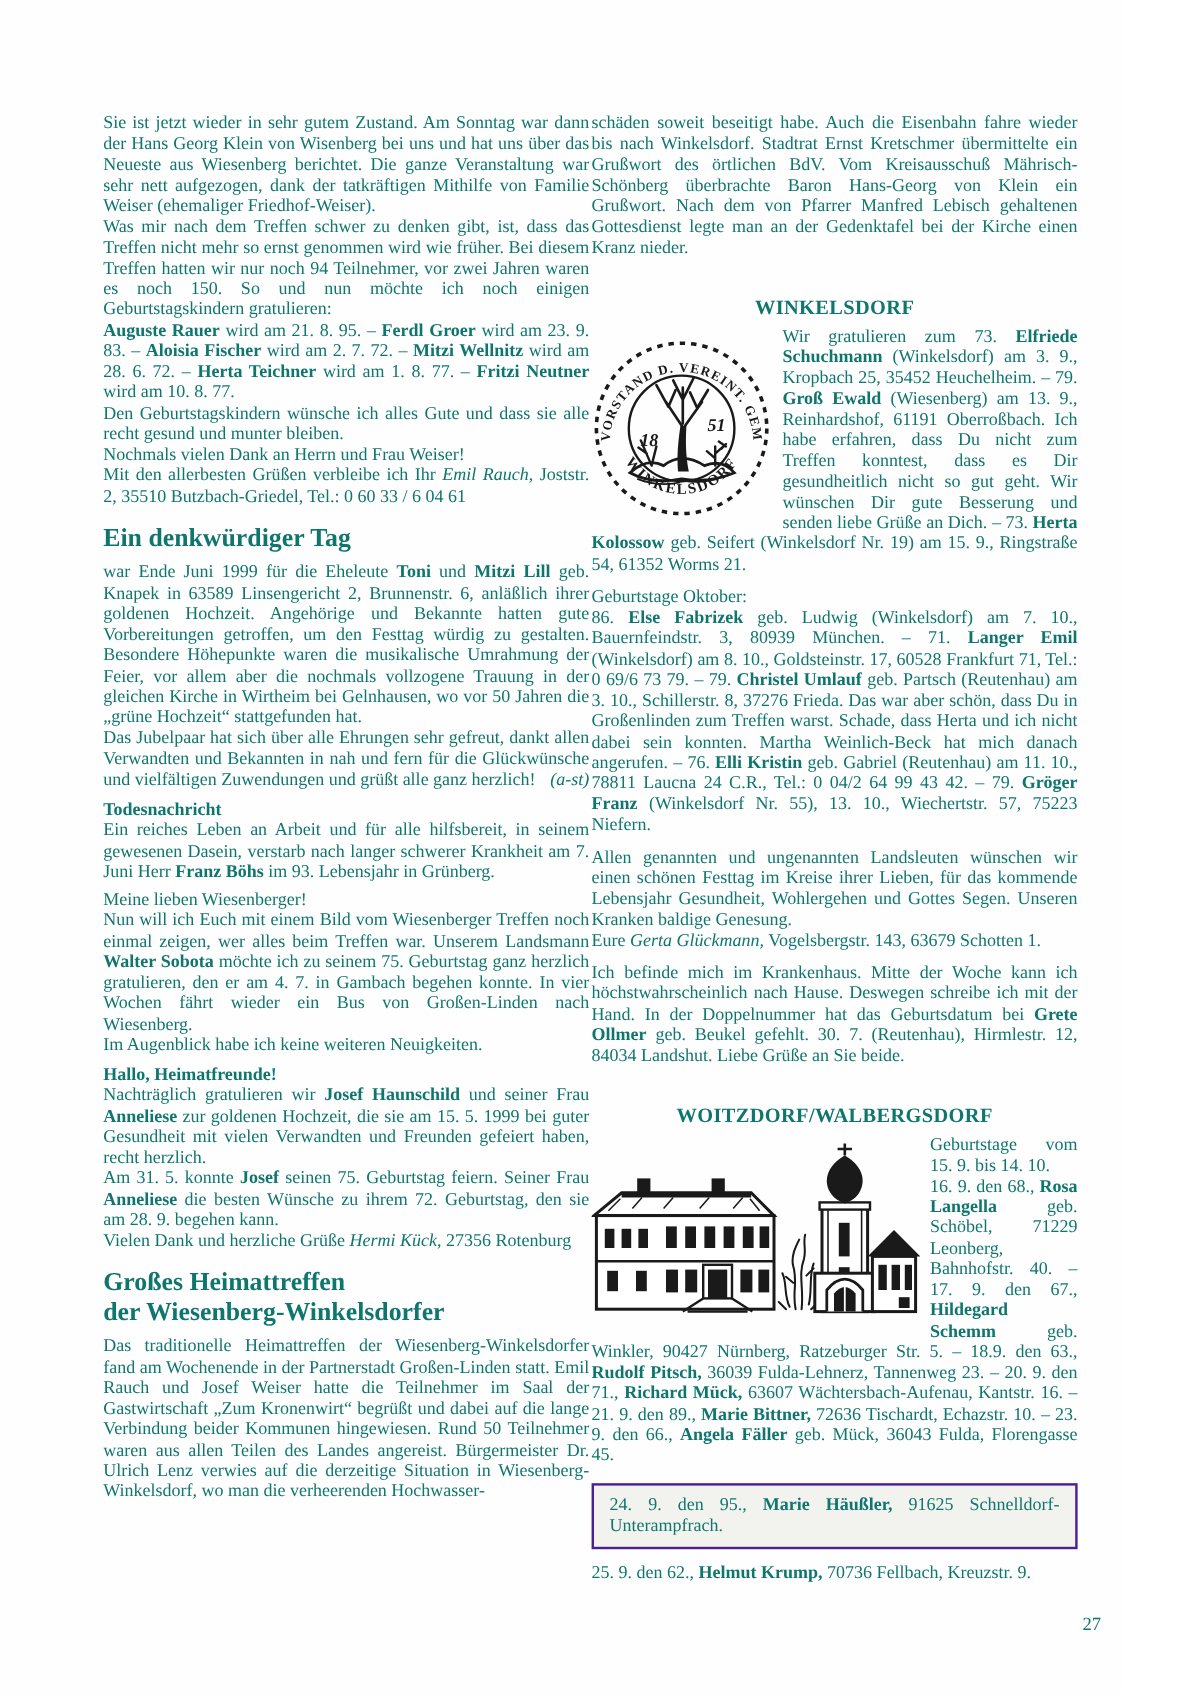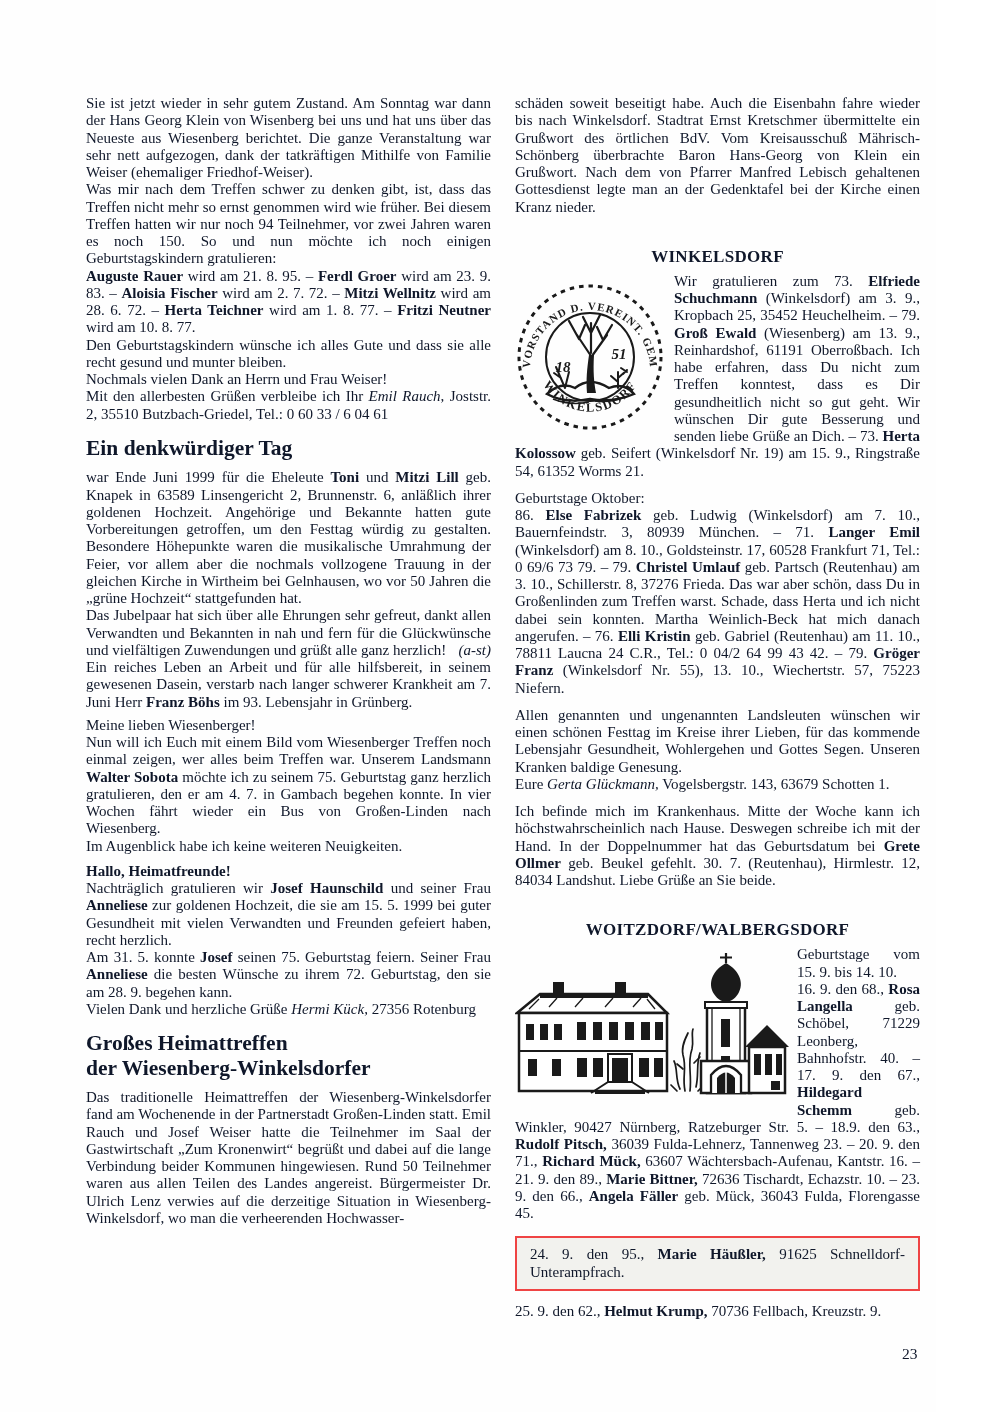--- a/index.html
+++ b/index.html
@@ -1,46 +1,46 @@
 <!DOCTYPE html>
 <html><head>
 <meta charset="utf-8">
 <style>
   html,body{margin:0;padding:0;background:#ffffff;}
   .page{
     position:relative;width:936px;height:1412px;background:#fefefe;
-    font-family:"Liberation Serif","DejaVu Serif",serif;color:#0f172a;
+    font-family:"Liberation Serif","DejaVu Serif",serif;color:#0f766e;
     overflow:hidden;
   }
   .col{
     position:absolute;top:95px;width:405px;
     font-size:15px;line-height:17.25px;text-align:justify;
   }
   .col-left{left:86px;}
-  .col-right{left:515px;}
+  .col-right{left:493px;}
   p{margin:0;}
   .b{font-weight:bold;}
   .i{font-style:italic;}
   .gap-s{margin-top:6px;}
   .gap-m{margin-top:10px;}
   .subhead{font-weight:bold;margin-top:8px;text-align:left;}
   .h-center{
     font-weight:bold;font-size:21.5px;line-height:24.5px;
     margin:13px 0 9px;
   }
   .r-head{
     font-weight:bold;text-align:center;font-size:17px;line-height:20px;
     margin:31px 0 6px;letter-spacing:.3px;
   }
   .byline-right{text-align:right;font-style:italic;margin-top:-17.25px;}
   figure{margin:0;}
   .seal{float:left;width:150px;height:162px;margin:3px 9px 2px 0;}
   .church{float:left;width:274px;height:150px;margin:5px 8px 2px 0;}
   .note-box{
-    border:2px solid #ef4444;background:#f2f2ee;
+    border:2px solid #4c1d95;background:#f2f2ee;
     padding:8px 13px;margin:14px 0 12px;
   }
   .pagenum{position:absolute;top:1345px;left:902px;font-size:15.5px;}
   svg{display:block;width:100%;height:100%;}
 </style>
 </head>
 <body>
 
 <div class="page">
 
@@ -51,20 +51,21 @@
     <p>Den Geburtstagskindern wünsche ich alles Gute und dass sie alle recht gesund und munter bleiben.</p>
     <p>Nochmals vielen Dank an Herrn und Frau Weiser!</p>
     <p><span>Mit den allerbesten Grüßen verbleibe ich Ihr </span><span class="i">Emil Rauch</span><span>, Joststr. 2, 35510 Butzbach-Griedel, Tel.: 0 60 33 / 6 04 61</span></p>
 
     <div class="h-center">Ein denkwürdiger Tag</div>
 
     <p><span>war Ende Juni 1999 für die Eheleute </span><span class="b">Toni</span><span> und </span><span class="b">Mitzi Lill</span><span> geb. Knapek in 63589 Linsengericht 2, Brunnenstr. 6, anläßlich ihrer goldenen Hochzeit. Angehörige und Bekannte hatten gute Vorbereitungen getroffen, um den Festtag würdig zu gestalten. Besondere Höhepunkte waren die musikalische Umrahmung der Feier, vor allem aber die nochmals vollzogene Trauung in der gleichen Kirche in Wirtheim bei Gelnhausen, wo vor 50 Jahren die „grüne Hochzeit“ stattgefunden hat.</span></p>
     <p>Das Jubelpaar hat sich über alle Ehrungen sehr gefreut, dankt allen Verwandten und Bekannten in nah und fern für die Glückwünsche und vielfältigen Zuwendungen und grüßt alle ganz herzlich!</p>
     <div class="byline-right">(a-st)</div>
 
+    <p class="subhead">Todesnachricht</p>
     <p><span>Ein reiches Leben an Arbeit und für alle hilfsbereit, in seinem gewesenen Dasein, verstarb nach langer schwerer Krankheit am 7. Juni Herr </span><span class="b">Franz Böhs</span><span> im 93. Lebensjahr in Grünberg.</span></p>
 
     <p class="gap-s">Meine lieben Wiesenberger!</p>
     <p><span>Nun will ich Euch mit einem Bild vom Wiesenberger Treffen noch einmal zeigen, wer alles beim Treffen war. Unserem Landsmann </span><span class="b">Walter Sobota</span><span> möchte ich zu seinem 75. Geburtstag ganz herzlich gratulieren, den er am 4. 7. in Gambach begehen konnte. In vier Wochen fährt wieder ein Bus von Großen-Linden nach Wiesenberg.</span></p>
     <p>Im Augenblick habe ich keine weiteren Neuigkeiten.</p>
 
     <p class="subhead gap-m">Hallo, Heimatfreunde!</p>
     <p><span>Nachträglich gratulieren wir </span><span class="b">Josef Haunschild</span><span> und seiner Frau </span><span class="b">Anneliese</span><span> zur goldenen Hochzeit, die sie am 15. 5. 1999 bei guter Gesundheit mit vielen Verwandten und Freunden gefeiert haben, recht herzlich.</span></p>
     <p><span>Am 31. 5. konnte </span><span class="b">Josef</span><span> seinen 75. Geburtstag feiern. Seiner Frau </span><span class="b">Anneliese</span><span> die besten Wünsche zu ihrem 72. Geburtstag, den sie am 28. 9. begehen kann.</span></p>
     <p><span>Vielen Dank und herzliche Grüße </span><span class="i">Hermi Kück</span><span>, 27356 Rotenburg</span></p>
@@ -196,14 +197,14 @@
     </figure>
     <p><span>Geburtstage vom 15. 9. bis 14. 10.</span><br><span>16. 9. den 68., </span><span class="b">Rosa Langella</span><span> geb. Schöbel, 71229 Leonberg, Bahnhofstr. 40. – 17. 9. den 67., </span><span class="b">Hildegard Schemm</span><span> geb. Winkler, 90427 Nürnberg, Ratzeburger Str. 5. – 18.9. den 63., </span><span class="b">Rudolf Pitsch,</span><span> 36039 Fulda-Lehnerz, Tannenweg 23. – 20. 9. den 71., </span><span class="b">Richard Mück,</span><span> 63607 Wächtersbach-Aufenau, Kantstr. 16. – 21. 9. den 89., </span><span class="b">Marie Bittner,</span><span> 72636 Tischardt, Echazstr. 10. – 23. 9. den 66., </span><span class="b">Angela Fäller</span><span> geb. Mück, 36043 Fulda, Florengasse 45.</span></p>
 
     <div class="note-box">
       <p><span>24. 9. den 95., </span><span class="b">Marie Häußler,</span><span> 91625 Schnelldorf-Unterampfrach.</span></p>
     </div>
 
     <p><span>25. 9. den 62., </span><span class="b">Helmut Krump,</span><span> 70736 Fellbach, Kreuzstr. 9.</span></p>
   </div>
 
-  <div class="pagenum">23</div>
+  <div class="pagenum">27</div>
 </div>
 
 </body></html>

